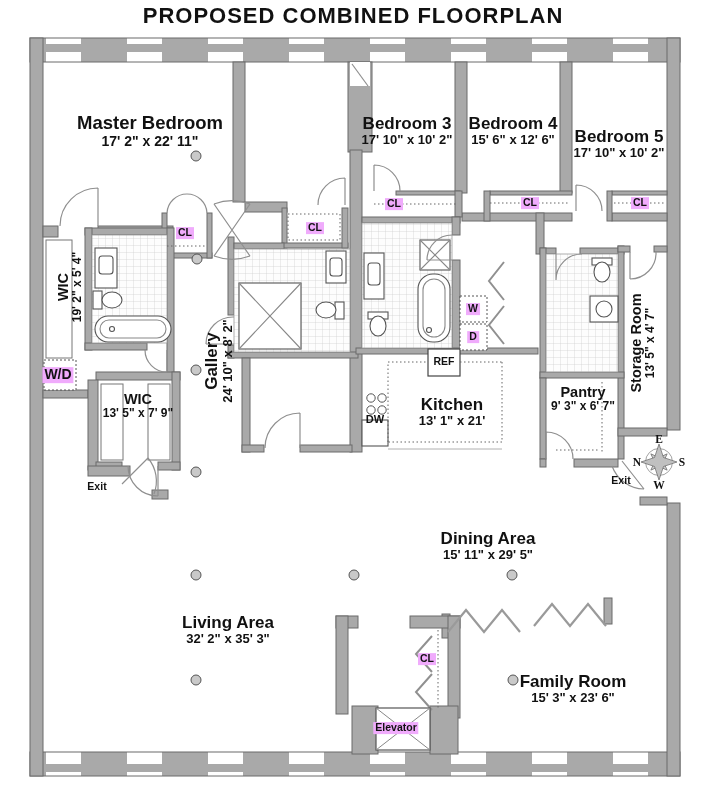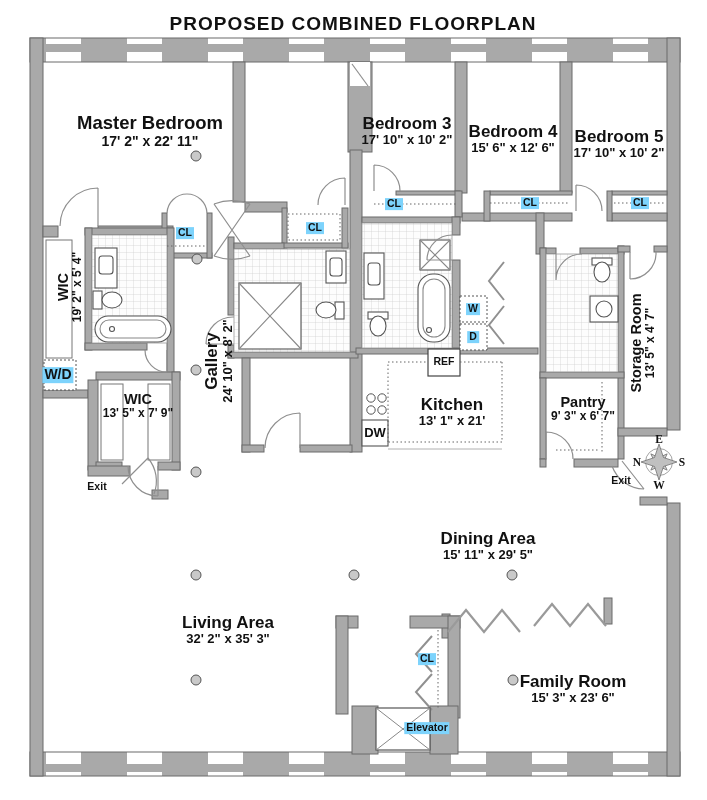--- a/index.html
+++ b/index.html
@@ -2,28 +2,28 @@
 <html><head>
 <meta charset="utf-8">
 <style>
   html,body{margin:0;padding:0;background:#fff;}
   #plan{position:relative;width:707px;height:800px;background:#fff;overflow:hidden;
         font-family:"Liberation Sans",sans-serif;color:#111;}
   #plan svg{position:absolute;left:0;top:0;}
   .lbl{position:absolute;transform:translate(-50%,-50%);text-align:center;
        font-weight:bold;white-space:nowrap;line-height:1.12;}
   .vert{transform:translate(-50%,-50%) rotate(-90deg);}
-  .title{font-size:19px;letter-spacing:1px;margin-top:8px;}
+  .title{font-size:22px;letter-spacing:1px;}
   .room .rname{font-size:17px;}
   .room .rdims{font-size:13px;}
   .room.lg .rname{font-size:18.5px;text-align:center;}
   .room.lg .rdims{font-size:14px;}
   .room.sm .rname{font-size:14.5px;}
   .room.sm .rdims{font-size:12px;}
-  .tag{font-size:10.5px;background:#7dd3fc;padding:0 2px;}
+  .tag{font-size:10.5px;background:#f0abfc;padding:0 2px;}
   .comp{font-family:"Liberation Serif",serif;font-size:11.5px;font-weight:bold;background:transparent;}
 </style>
 </head>
 <body>
 
 <div id="plan">
 
 <svg width="707" height="800" viewBox="0 0 707 800">
   <defs>
     <pattern id="winH" width="81" height="24" patternUnits="userSpaceOnUse">
@@ -264,21 +264,21 @@
 <div class="lbl title" style="left:353px;top:16px">PROPOSED COMBINED FLOORPLAN</div>
 
 <div class="lbl room lg" style="left:150px;top:131px">
   <div class="rname">Master Bedroom</div>
   <div class="rdims">17' 2" x 22' 11"</div>
 </div>
 <div class="lbl room" style="left:407px;top:131px">
   <div class="rname">Bedroom 3</div>
   <div class="rdims">17' 10" x 10' 2"</div>
 </div>
-<div class="lbl room" style="left:513px;top:139px">
+<div class="lbl room" style="left:513px;top:131px">
   <div class="rname">Bedroom 4</div>
   <div class="rdims">15' 6" x 12' 6"</div>
 </div>
 <div class="lbl room" style="left:619px;top:144px">
   <div class="rname">Bedroom 5</div>
   <div class="rdims">17' 10" x 10' 2"</div>
 </div>
 
 <div class="lbl vert room sm" style="left:70px;top:287px">
   <div class="rname">WIC</div>
@@ -289,21 +289,21 @@
   <div class="rdims">13' 5" x 7' 9"</div>
 </div>
 <div class="lbl vert room" style="left:219px;top:361px">
   <div class="rname">Gallery</div>
   <div class="rdims">24' 10" x 8' 2"</div>
 </div>
 <div class="lbl room" style="left:452px;top:412px">
   <div class="rname">Kitchen</div>
   <div class="rdims">13' 1" x 21'</div>
 </div>
-<div class="lbl room sm" style="left:583px;top:409px">
+<div class="lbl room sm" style="left:583px;top:399px">
   <div class="rname">Pantry</div>
   <div class="rdims">9' 3" x 6' 7"</div>
 </div>
 <div class="lbl vert room sm" style="left:643px;top:343px">
   <div class="rname">Storage Room</div>
   <div class="rdims">13' 5" x 4' 7"</div>
 </div>
 <div class="lbl room" style="left:488px;top:546px">
   <div class="rname">Dining Area</div>
   <div class="rdims">15' 11" x 29' 5"</div>
@@ -320,23 +320,23 @@
 <div class="lbl tag" style="left:185px;top:233px">CL</div>
 <div class="lbl tag" style="left:315px;top:228px">CL</div>
 <div class="lbl tag" style="left:394px;top:204px">CL</div>
 <div class="lbl tag" style="left:530px;top:203px">CL</div>
 <div class="lbl tag" style="left:640px;top:203px">CL</div>
 <div class="lbl tag" style="left:427px;top:659px">CL</div>
 <div class="lbl tag" style="left:58px;top:375px;font-size:14px">W/D</div>
 <div class="lbl tag" style="left:473px;top:309px">W</div>
 <div class="lbl tag" style="left:473px;top:337px">D</div>
 <div class="lbl tag" style="left:444px;top:362px;background:transparent">REF</div>
-<div class="lbl tag" style="left:375px;top:433px;background:transparent;font-size:13px">DW</div>
+<div class="lbl tag" style="left:375px;top:419px;background:transparent;font-size:11px">DW</div>
 <div class="lbl tag" style="left:97px;top:487px;background:transparent">Exit</div>
 <div class="lbl tag" style="left:621px;top:481px;background:transparent">Exit</div>
-<div class="lbl tag" style="left:427px;top:728px">Elevator</div>
+<div class="lbl tag" style="left:396px;top:728px">Elevator</div>
 
 <div class="lbl comp" style="left:637px;top:462px">N</div>
 <div class="lbl comp" style="left:659px;top:439px">E</div>
 <div class="lbl comp" style="left:682px;top:462px">S</div>
 <div class="lbl comp" style="left:659px;top:485px">W</div>
 
 </div>
 
 </body></html>

